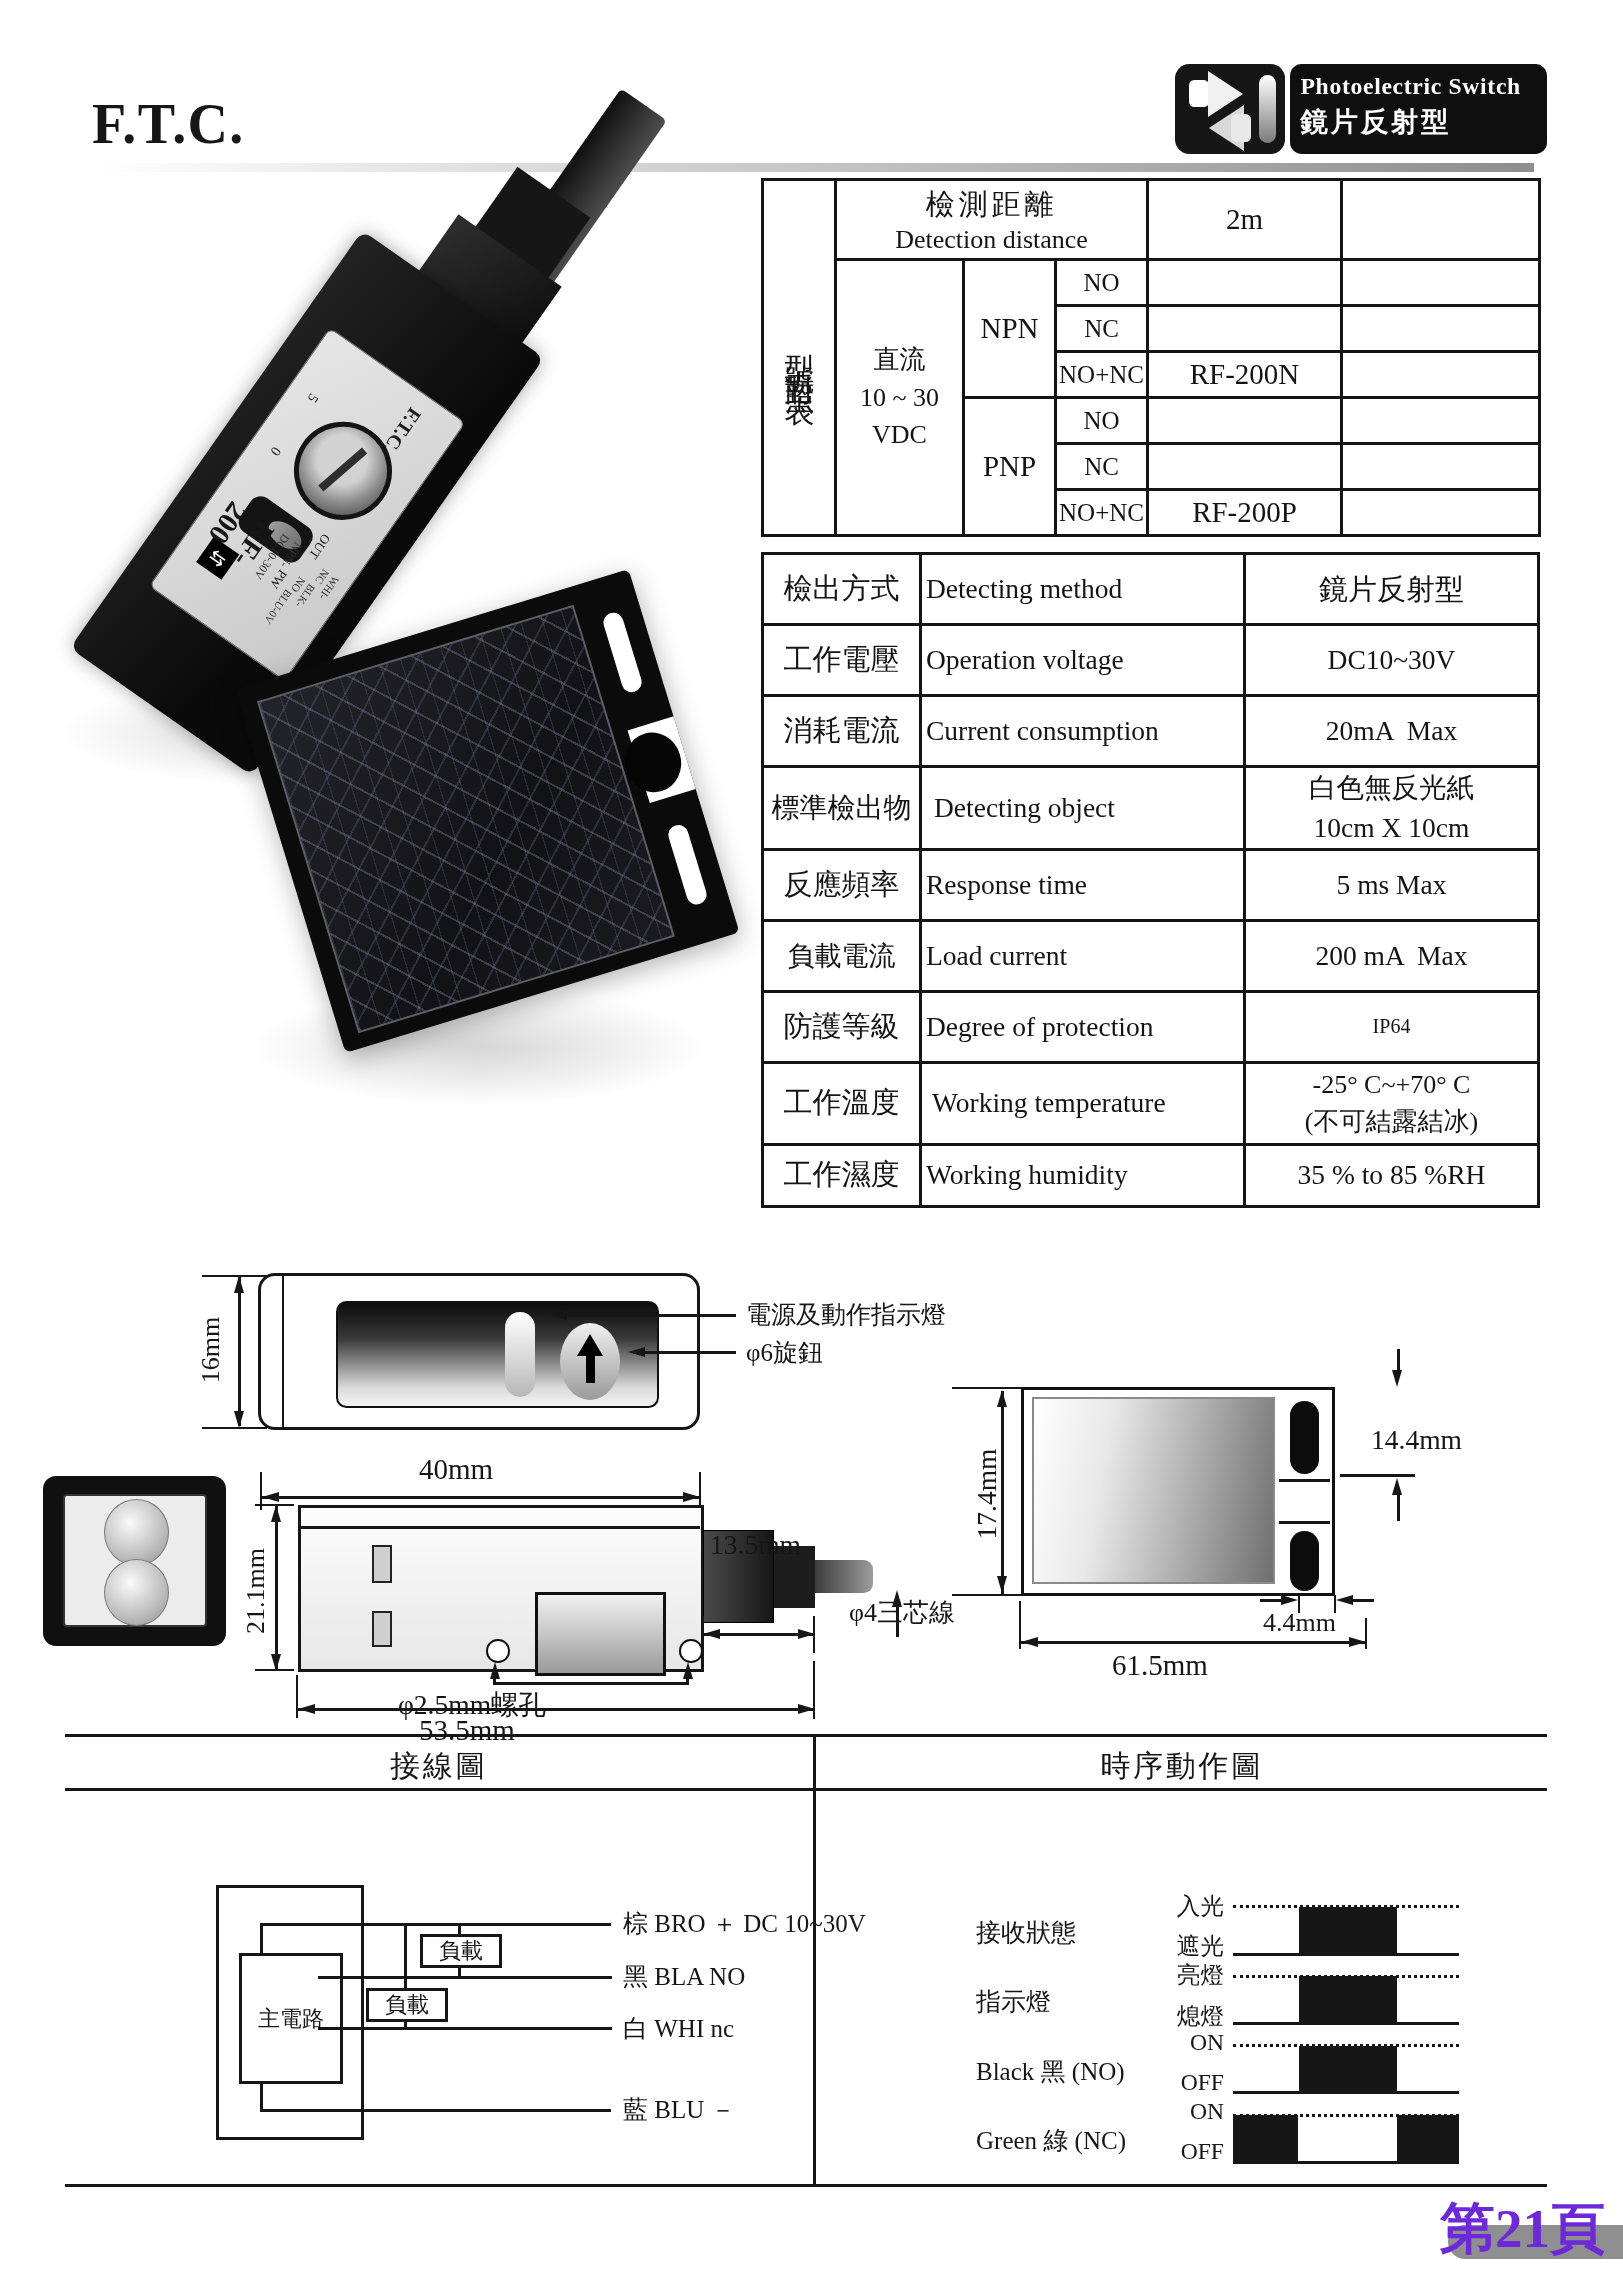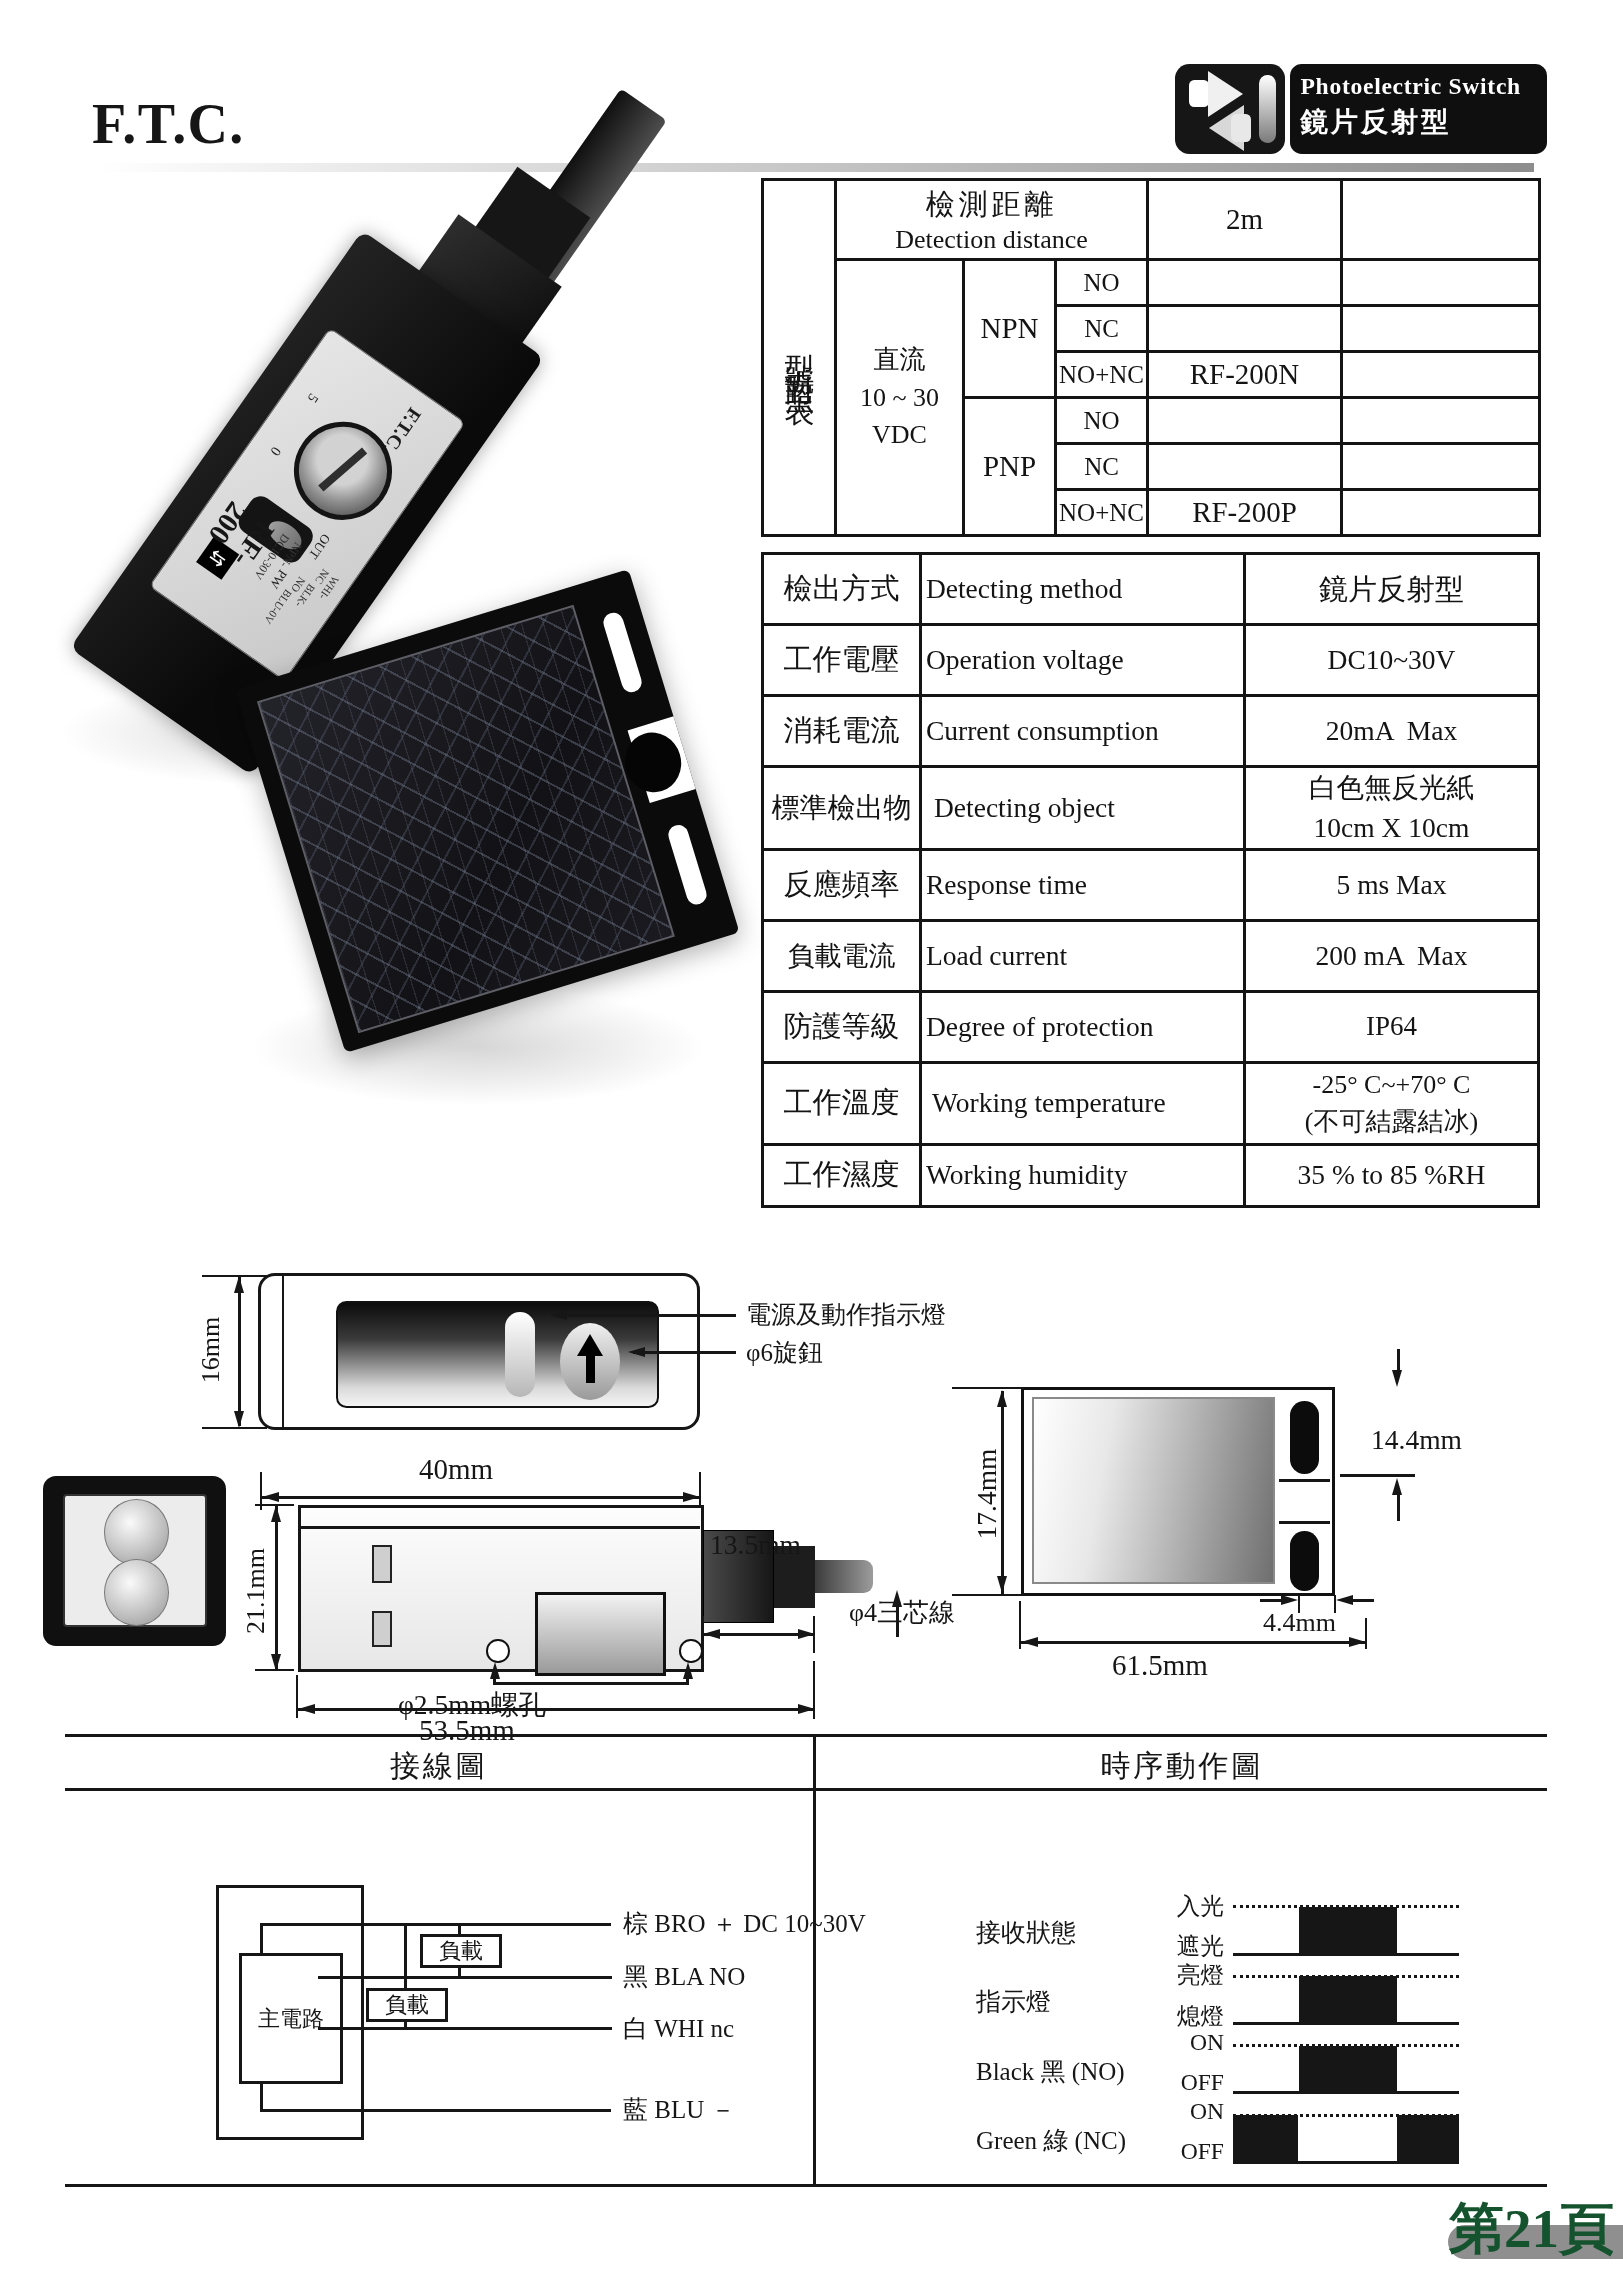--- a/index.html
+++ b/index.html
@@ -180,21 +180,21 @@
     <td class="pre" style="font-size:27.5px;">5 ms Max</td>
   </tr>
   <tr style="height:71px;">
     <td style="font-size:27px;">負載電流</td>
     <td style="font-size:27.5px;text-align:left;padding-left:3.9px;">Load current</td>
     <td class="pre" style="font-size:27.5px;">200 mA  Max</td>
   </tr>
   <tr style="height:71px;">
     <td style="font-size:29px;">防護等級</td>
     <td style="font-size:27.5px;text-align:left;padding-left:3.9px;">Degree of protection</td>
-    <td class="pre" style="font-size:27px;text-align:center;">IP64</td>
+    <td class="pre" style="font-size:20px;text-align:center;">IP64</td>
   </tr>
   <tr style="height:82px;">
     <td style="font-size:29px;">工作溫度</td>
     <td style="font-size:27.5px;text-align:left;padding-left:10px;">Working temperature</td>
     <td class="pre" style="font-size:26px;">-25° C~+70° C
 (不可結露結冰)</td>
   </tr>
   <tr style="height:62px;">
     <td style="font-size:29px;">工作濕度</td>
     <td style="font-size:27.5px;text-align:left;padding-left:3.9px;">Working humidity</td>
@@ -384,14 +384,14 @@
   <div class="dlab" style="left:976px;top:2124px;width:157px;font-size:25px;">Green 綠 (NC)</div>
   <div class="dlab" style="left:1139px;top:2098px;width:85px;text-align:right;font-size:23.6px;">ON</div>
   <div class="dlab" style="left:1139px;top:2138px;width:85px;text-align:right;font-size:23.6px;">OFF</div>
   <div class="dot" style="left:1233px;top:2114px;width:226px;"></div>
   <div class="ln" style="left:1233px;top:2161px;width:226px;height:3.3px;"></div>
   <div class="ln" style="left:1233px;top:2115px;width:65px;height:46px;"></div>
   <div class="ln" style="left:1397px;top:2115px;width:62px;height:46px;"></div>
 </div>
 
 <div class="abs" style="left:1448px;top:2225px;width:175px;height:34px;background:#8f8f8f;border-radius:17px 0 0 17px;"></div>
-<div class="dlab" style="left:1440px;top:2192px;width:183px;text-align:center;font-size:55px;font-weight:900;color:#14532d;">第21頁</div>
+<div class="dlab" style="left:1440px;top:2192px;width:183px;text-align:left;font-size:55px;font-weight:900;color:#6d28d9;">第21頁</div>
 
 
 </body></html>

